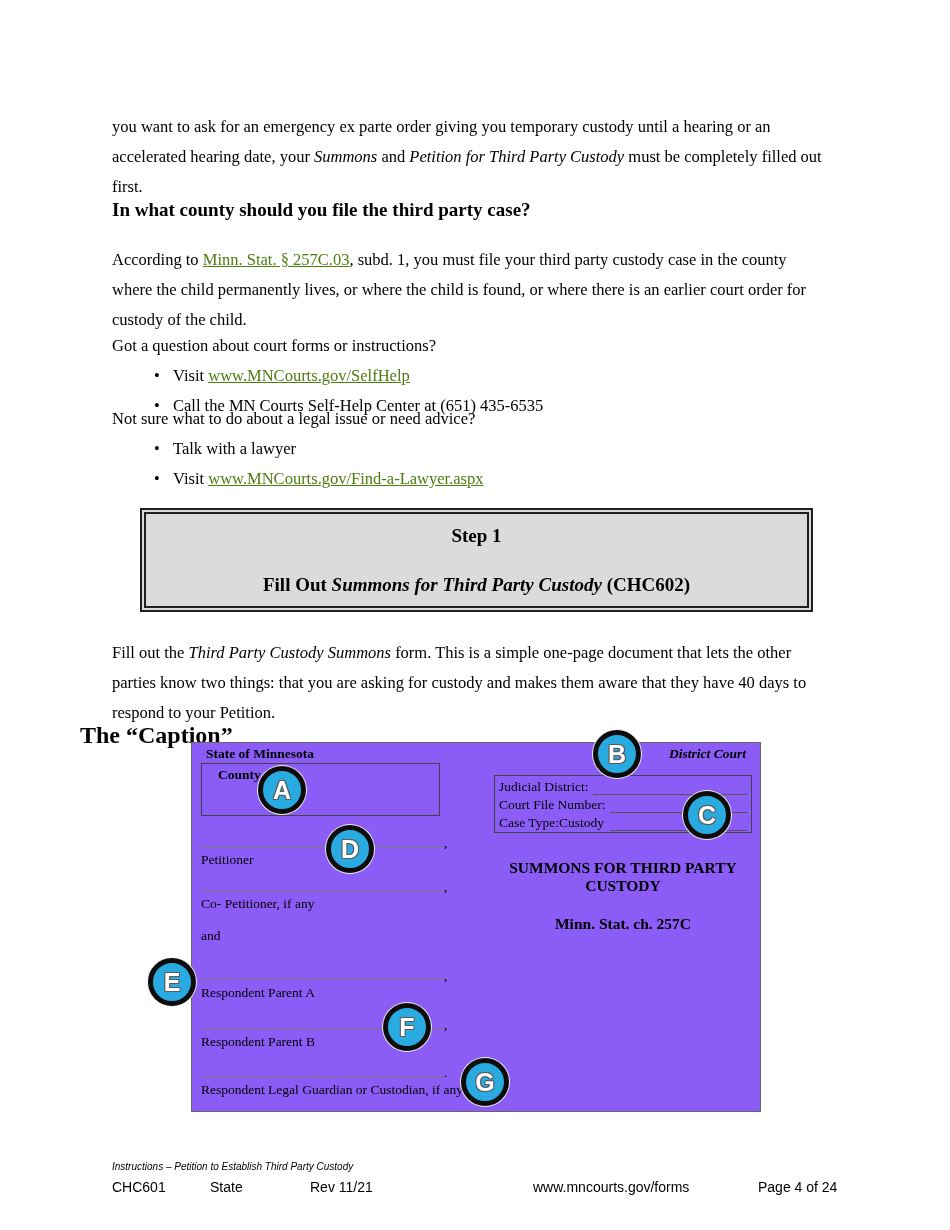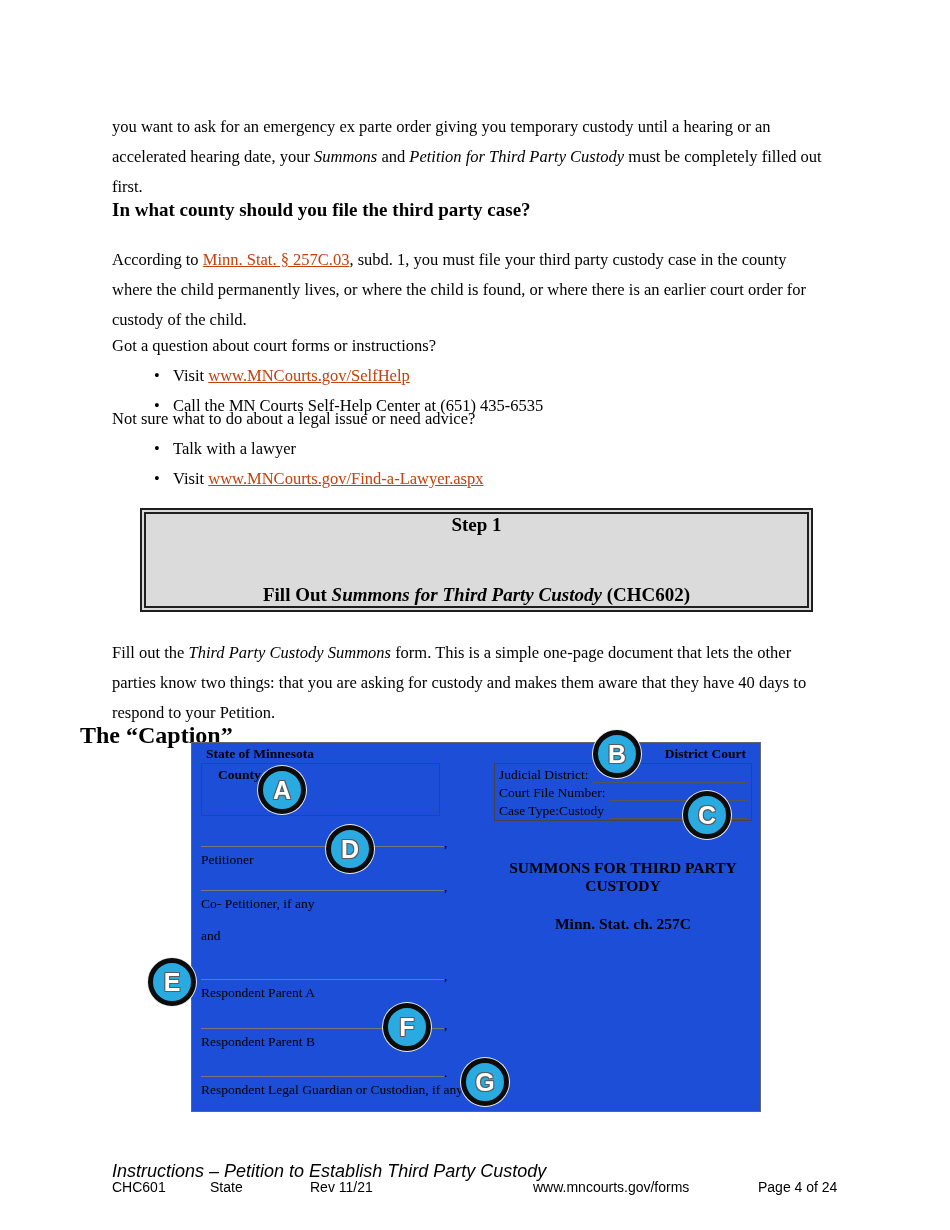--- a/index.html
+++ b/index.html
@@ -4,42 +4,42 @@
 <style>
   html,body { margin:0; padding:0; background:#ffffff; }
   .page {
     position:relative; width:950px; height:1230px; background:#ffffff;
     font-family:"Liberation Serif", serif; color:#000;
     overflow:hidden;
   }
   .para { position:absolute; font-size:16.5px; line-height:30px; text-align:left; }
   .italic { font-style:italic; }
   .section-heading { position:absolute; font-size:19px; font-weight:bold; }
-  a.doc-link { color:#c2410c; text-decoration:underline; cursor:pointer; }
+  a.doc-link { color:#4d7c0f; text-decoration:underline; cursor:pointer; }
   .bullet-row { position:relative; padding-left:61px; }
   .bullet-dot { position:absolute; left:42px; top:0; }
 
   
   .step-box { position:absolute; left:140px; top:508px; width:673px; height:104px;
     background:#DBDBDB; border:2px solid #1f1f1f; box-sizing:border-box; }
   .step-box-inner { position:absolute; top:2px; left:2px; right:2px; bottom:2px;
     border:2px solid #1f1f1f;
-    display:flex; flex-direction:column; justify-content:space-between; align-items:center; gap:27px;font-family:Liberation Serif, serif; }
+    display:flex; flex-direction:column; justify-content:center; align-items:center; gap:27px;font-family:Liberation Serif, serif; }
   .step-title { font-size:19px; font-weight:bold; }
   .step-line2 { font-size:19px; font-weight:bold; }
 
   
   .caption-form { position:absolute; left:191px; top:742px; width:570px; height:370px;
-    border:1px solid #666; box-sizing:border-box; font-size:13.5px; background:#1d4ed8; }
+    border:1px solid #666; box-sizing:border-box; font-size:13.5px; background:#8b5cf6; }
   .cf-abs { position:absolute; }
   .cf-bold { font-weight:bold; }
   .county-box { position:absolute; left:9px; top:20px; width:239px; height:53px;
     border:1px solid #444; box-sizing:border-box; }
   .county-label { position:absolute; left:16px; top:3px;font-weight:bold; }
-  .right-box { position:absolute; left:302px; top:20px; width:258px; height:58px;
+  .right-box { position:absolute; left:302px; top:32px; width:258px; height:58px;
     border:1px solid #444; box-sizing:border-box; padding:1px 4px; }
   .rb-row { display:flex; height:18px; align-items:flex-end; }
   .rb-label { white-space:nowrap; }
   .rb-line { flex:1; border-bottom:1px solid #555; height:14px; margin-left:4px; }
   .rb-value { }
   .rb-valline { flex:1; border-bottom:1px solid #555; height:14px; margin-left:6px; }
   .party-group { position:absolute; left:9px; }
   .fline { display:inline-block; width:243px; border-bottom:1px solid #777; height:14px; }
   .party-label { display:block; margin-top:1px; }
   .form-title { position:absolute; left:315px; top:116px; width:232px; text-align:center;
@@ -50,21 +50,21 @@
   
   .marker { position:absolute; width:38px; height:38px; border-radius:50%;
     background:#29ABE2; border:5px solid #0c0c0c;
     display:flex; align-items:center; justify-content:center;
     color:#fff; font-family:"Liberation Sans", sans-serif; font-weight:bold; font-size:25px;
     text-shadow:-1px -1px 0 #5a5a5a, 1px -1px 0 #5a5a5a, -1px 1px 0 #5a5a5a, 1px 1px 0 #5a5a5a;
     box-shadow:0 0 0 1px #ececec; z-index:5; }
 
   
   .footer-line1 { position:absolute; left:112px; top:1161px;
-    font-family:"Liberation Sans", sans-serif; font-style:italic; font-size:18px; }
+    font-family:"Liberation Sans", sans-serif; font-style:italic; font-size:10px; }
   .footer-item { position:absolute; top:1179px; font-family:"Liberation Sans", sans-serif; font-size:14px; }
 </style>
 </head>
 <body>
 
 <div class="page">
 
   <div class="para" style="left:112px; top:112px; width:712px;">
     <span>you want to ask for an emergency ex parte order giving you temporary custody until a hearing or an accelerated hearing date, your </span><span class="italic">Summons</span><span> and </span><span class="italic">Petition for Third Party Custody</span><span> must be completely filled out first.</span>
   </div>
@@ -109,21 +109,21 @@
   </div>
 
   <div class="para" style="left:112px; top:638px; width:726px;">
     <span>Fill out the </span><span class="italic">Third Party Custody Summons</span><span> form.  This is a simple one-page document that lets the other parties know two things:  that you are asking for custody and makes them aware that they have 40 days to respond to your Petition.</span>
   </div>
 
   <div class="section-heading" style="left:80px; top:722px; font-size:24px;">The “Caption”</div>
 
   <div class="caption-form">
     <span class="cf-abs cf-bold" style="left:14px; top:3px;">State of Minnesota</span>
-    <span class="cf-abs cf-bold" style="right:14px; top:3px;">District Court</span>
+    <span class="cf-abs cf-bold" style="right:14px; top:3px;font-style:italic;">District Court</span>
 
     <div class="county-box">
       <span class="county-label">County</span>
     </div>
 
     <div class="right-box">
       <div class="rb-row">
         <span class="rb-label">Judicial District:</span>
         <span class="rb-line"></span>
       </div>

